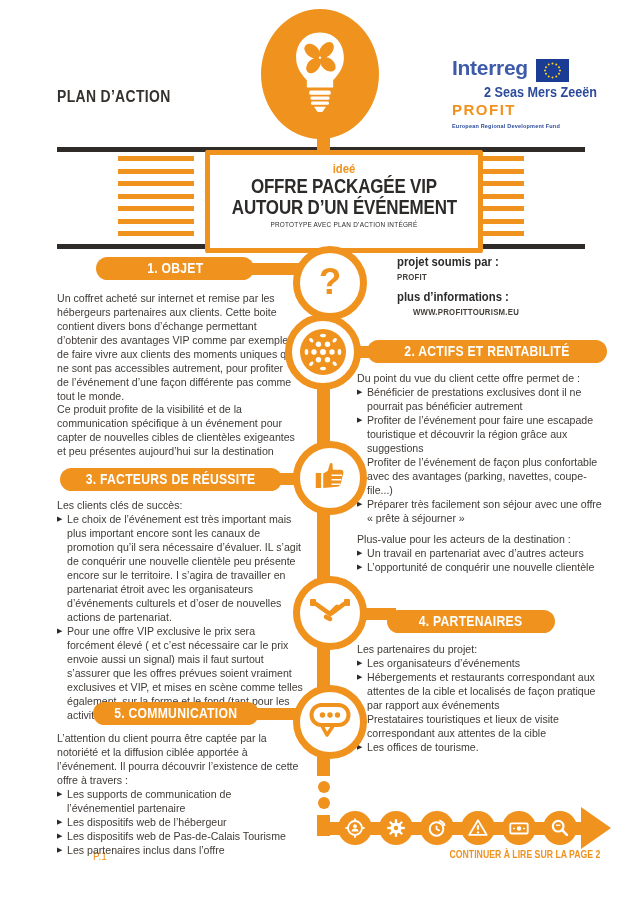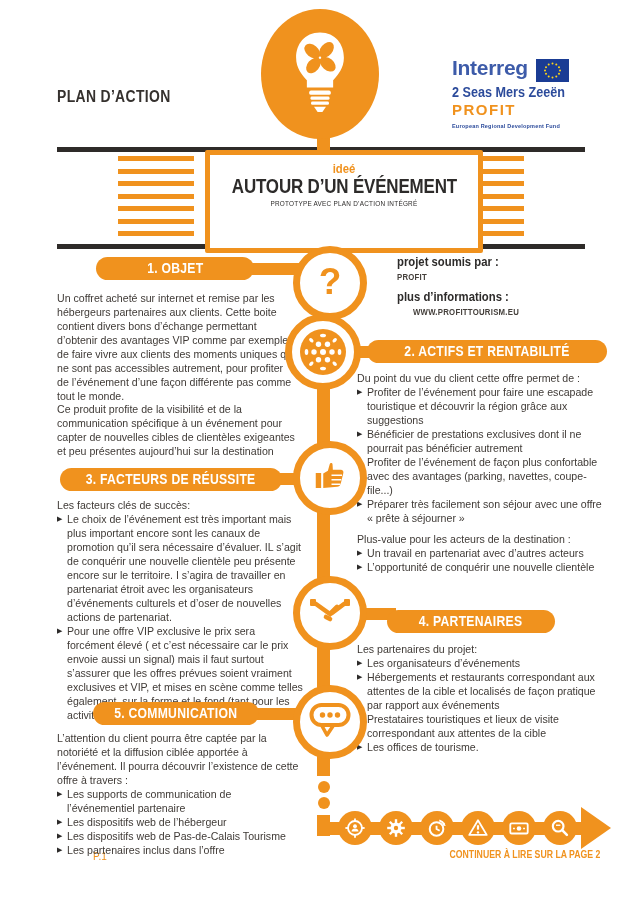--- a/index.html
+++ b/index.html
@@ -11,21 +11,21 @@
   .cxr{display:inline-block;transform:scaleX(.87);transform-origin:right center;white-space:nowrap;}
 
   
   .doc-label{left:57px;top:88px;font-size:16px;font-weight:700;color:#35312e;letter-spacing:.4px;}
   .bulb-circle{left:261px;top:9px;width:118px;height:130px;border-radius:50%;background:#F0921E;
                display:flex;align-items:center;justify-content:center;z-index:2;}
   .logo{left:452px;top:57px;width:160px;line-height:1.05;}
   .logo-row{display:flex;align-items:flex-start;}
   .logo-brand{font-size:21px;font-weight:700;color:#3D5BA9;letter-spacing:-.3px;}
   .eu-flag{width:33px;height:23px;background:#1A3C94;margin-left:8px;margin-top:2px;position:relative;}
-  .logo-program{font-size:14.5px;font-weight:700;color:#2C4B9B;margin-top:3px;}
+  .logo-program{font-size:14.5px;font-weight:700;color:#2C4B9B;margin-top:3px;margin-left:32px;}
   .logo-project{font-size:15px;font-weight:700;color:#F0921E;letter-spacing:1.5px;margin-top:2px;}
   .logo-fund{font-size:5.5px;font-weight:700;color:#2C4B9B;margin-top:6px;letter-spacing:.2px;}
 
   
   .black-line{left:57px;width:528px;height:5px;background:#2E2B29;z-index:1;}
   .stripe{height:5px;background:#F0921E;z-index:1;}
   .title-box{left:205px;top:150px;width:268px;height:93px;background:#fff;border:5px solid #F0921E;
              border-radius:2px;z-index:3;text-align:center;box-sizing:content-box;}
   .kicker{margin-top:6px;font-size:13px;font-weight:800;color:#F0921E;}
   .title-line{font-size:19.5px;line-height:21px;font-weight:800;color:#2D2B2A;letter-spacing:-.2px;}
@@ -133,20 +133,21 @@
     <div class="abs stripe" style="left:474px;top:168.5px;width:50px;"></div>
     <div class="abs stripe" style="left:474px;top:181px;width:50px;"></div>
     <div class="abs stripe" style="left:474px;top:193.5px;width:50px;"></div>
     <div class="abs stripe" style="left:474px;top:206px;width:50px;"></div>
     <div class="abs stripe" style="left:474px;top:218.5px;width:50px;"></div>
     <div class="abs stripe" style="left:474px;top:231px;width:50px;"></div>
   </div>
 
   <div class="abs title-box">
     <div class="kicker"><span class="cxc">ideé</span></div>
+    <div class="title-line"><span class="cxc">OFFRE PACKAGÉE VIP</span></div>
     <div class="title-line"><span class="cxc">AUTOUR D’UN ÉVÉNEMENT</span></div>
     <div class="subtitle"><span class="cxc" style="transform:scaleX(.8);">PROTOTYPE AVEC PLAN D’ACTION INTÉGRÉ</span></div>
   </div>
 
   <div class="abs vline"></div>
   <div class="abs tdot" style="top:781px;"></div>
   <div class="abs tdot" style="top:797px;"></div>
   <div class="abs elbow"></div>
   <div class="abs hbar"></div>
   <div class="abs arrowhead"></div>
@@ -236,25 +237,25 @@
   <div class="abs meta-label" style="left:397px;top:289px;"><span class="cx">plus d’informations :</span></div>
   <div class="abs meta-value" style="left:397px;top:306px;margin-left:16px;"><span class="cx" style="transform:scaleX(.82);">WWW.PROFITTOURISM.EU</span></div>
 
   <div class="abs txt" style="left:57px;top:291px;width:240px;">Un coffret acheté sur internet et remise par les hébergeurs partenaires aux clients. Cette boite contient divers bons d’échange permettant d’obtenir des avantages VIP comme par exemple de faire vivre aux clients des moments uniques qui ne sont pas accessibles autrement, pour profiter de l’événement d’une façon différente pas comme tout le monde.</div>
   <div class="abs txt" style="left:57px;top:402px;width:240px;">Ce produit profite de la visibilité et de la communication spécifique à un événement pour capter de nouvelles cibles de clientèles exigeantes et peu présentes aujourd’hui sur la destination</div>
 
   <div class="abs txt" style="left:357px;top:371px;width:253px;">
     <div>Du point du vue du client cette offre permet de :</div>
     <div class="bullet">
         <span class="bm">▶</span>
+        <span class="bt">Bénéficier de prestations exclusives dont il ne pourrait pas bénéficier autrement</span>
+      </div>
+    <div class="bullet">
+        <span class="bm">▶</span>
         <span class="bt">Profiter de l’événement pour faire une escapade touristique et découvrir la région grâce aux suggestions</span>
-      </div>
-    <div class="bullet">
-        <span class="bm">▶</span>
-        <span class="bt">Bénéficier de prestations exclusives dont il ne pourrait pas bénéficier autrement</span>
       </div>
     <div class="bullet">
         <span class="bm">▶</span>
         <span class="bt">Profiter de l’événement de façon plus confortable avec des avantages (parking, navettes, coupe-file...)</span>
       </div>
     <div class="bullet">
         <span class="bm">▶</span>
         <span class="bt">Préparer très facilement son séjour avec une offre « prête à séjourner »</span>
       </div>
   </div>
@@ -264,21 +265,21 @@
         <span class="bm">▶</span>
         <span class="bt">Un travail en partenariat avec d’autres acteurs</span>
       </div>
     <div class="bullet">
         <span class="bm">▶</span>
         <span class="bt">L’opportunité de conquérir une nouvelle clientèle</span>
       </div>
   </div>
 
   <div class="abs txt" style="left:57px;top:498px;width:248px;">
-    <div>Les facteurs clés de succès:</div>
+    <div>Les clients clés de succès:</div>
     <div class="bullet">
         <span class="bm">▶</span>
         <span class="bt">Le choix de l’événement est très important mais plus important encore sont les canaux de promotion qu’il sera nécessaire d’évaluer.  IL s’agit de conquérir une nouvelle clientèle peu présente encore sur le territoire. I s’agira de travailler en partenariat étroit avec les organisateurs d’événements culturels et d’oser de nouvelles actions de partenariat.</span>
       </div>
     <div class="bullet">
         <span class="bm">▶</span>
         <span class="bt">Pour une offre VIP exclusive le prix sera forcément élevé ( et c’est nécessaire car le prix envoie aussi un signal) mais il faut surtout s’assurer que les offres prévues soient vraiment exclusives et VIP, et mises en scène comme telles également, sur la forme et le fond (tant pour les activités que pour l’hébergement).</span>
       </div>
   </div>
 

